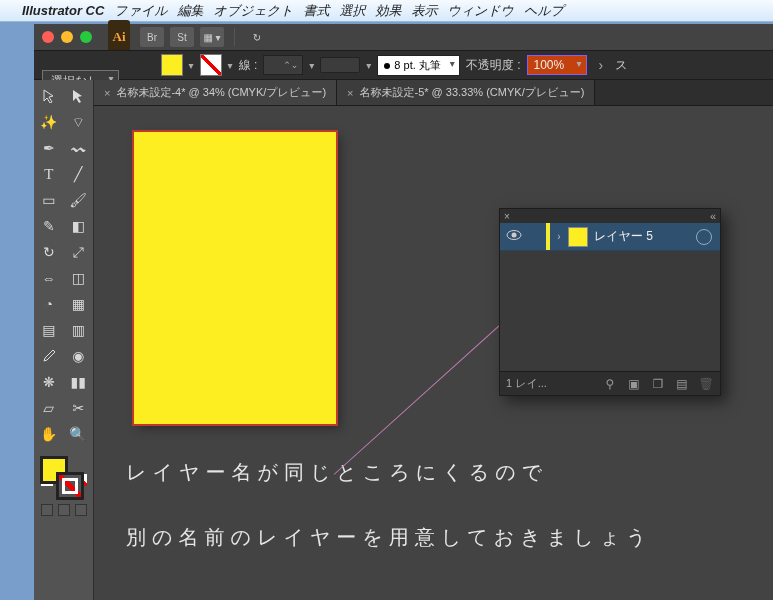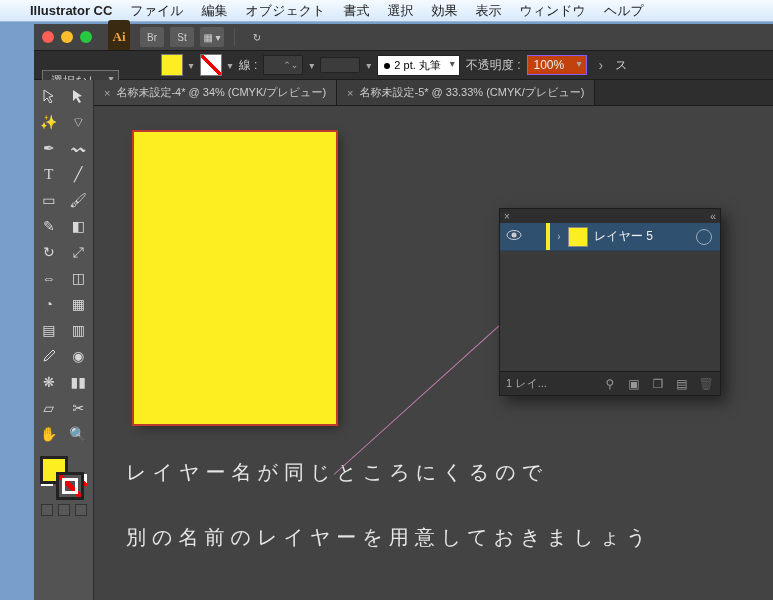--- a/index.html
+++ b/index.html
@@ -14,23 +14,24 @@
     position: relative;
   }
   
   .mac-menu {
     height: 22px;
     background: linear-gradient(#f5faff, #d7e9fb);
     border-bottom: 1px solid #9bb8d4;
     display: flex;
     align-items: center;
     padding: 0 12px;
-    gap: 18px;
+    gap: 10px;
     color: #222;
     font-size: 13px;
+    font-style: italic;
   }
   .mac-menu .apple { font-size: 14px; }
   .mac-menu .app-name { font-weight: bold; }
   
   .ai-window {
     position: absolute;
     left: 34px;
     top: 24px;
     right: 0;
     bottom: 0;
@@ -304,21 +305,21 @@
     <div class="swatch none" style="width:22px;height:22px"></div>
     <span style="color:#aaa;font-size:10px">▾</span>
     <span>線 :</span>
     <div class="stroke-select">
       <span style="margin-left:auto;color:#aaa;font-size:9px">⌃⌄</span>
     </div>
     <span style="color:#aaa;font-size:10px">▾</span>
     <div style="width:40px;height:16px;background:#3c3c3c;border:1px solid #222;border-radius:2px"></div>
     <span style="color:#aaa;font-size:10px">▾</span>
     <div class="brush-select">
-      <span class="bdot"></span><span>2 pt. 丸筆</span>
+      <span class="bdot"></span><span>8 pt. 丸筆</span>
     </div>
     <span>不透明度 :</span>
     <div class="opacity-field">100%</div>
     <span class="ctrl-chevron">›</span>
     <span style="color:#ccc">ス</span>
   </div>
 
   <div class="ai-body">
 
     <div class="tools-panel">

